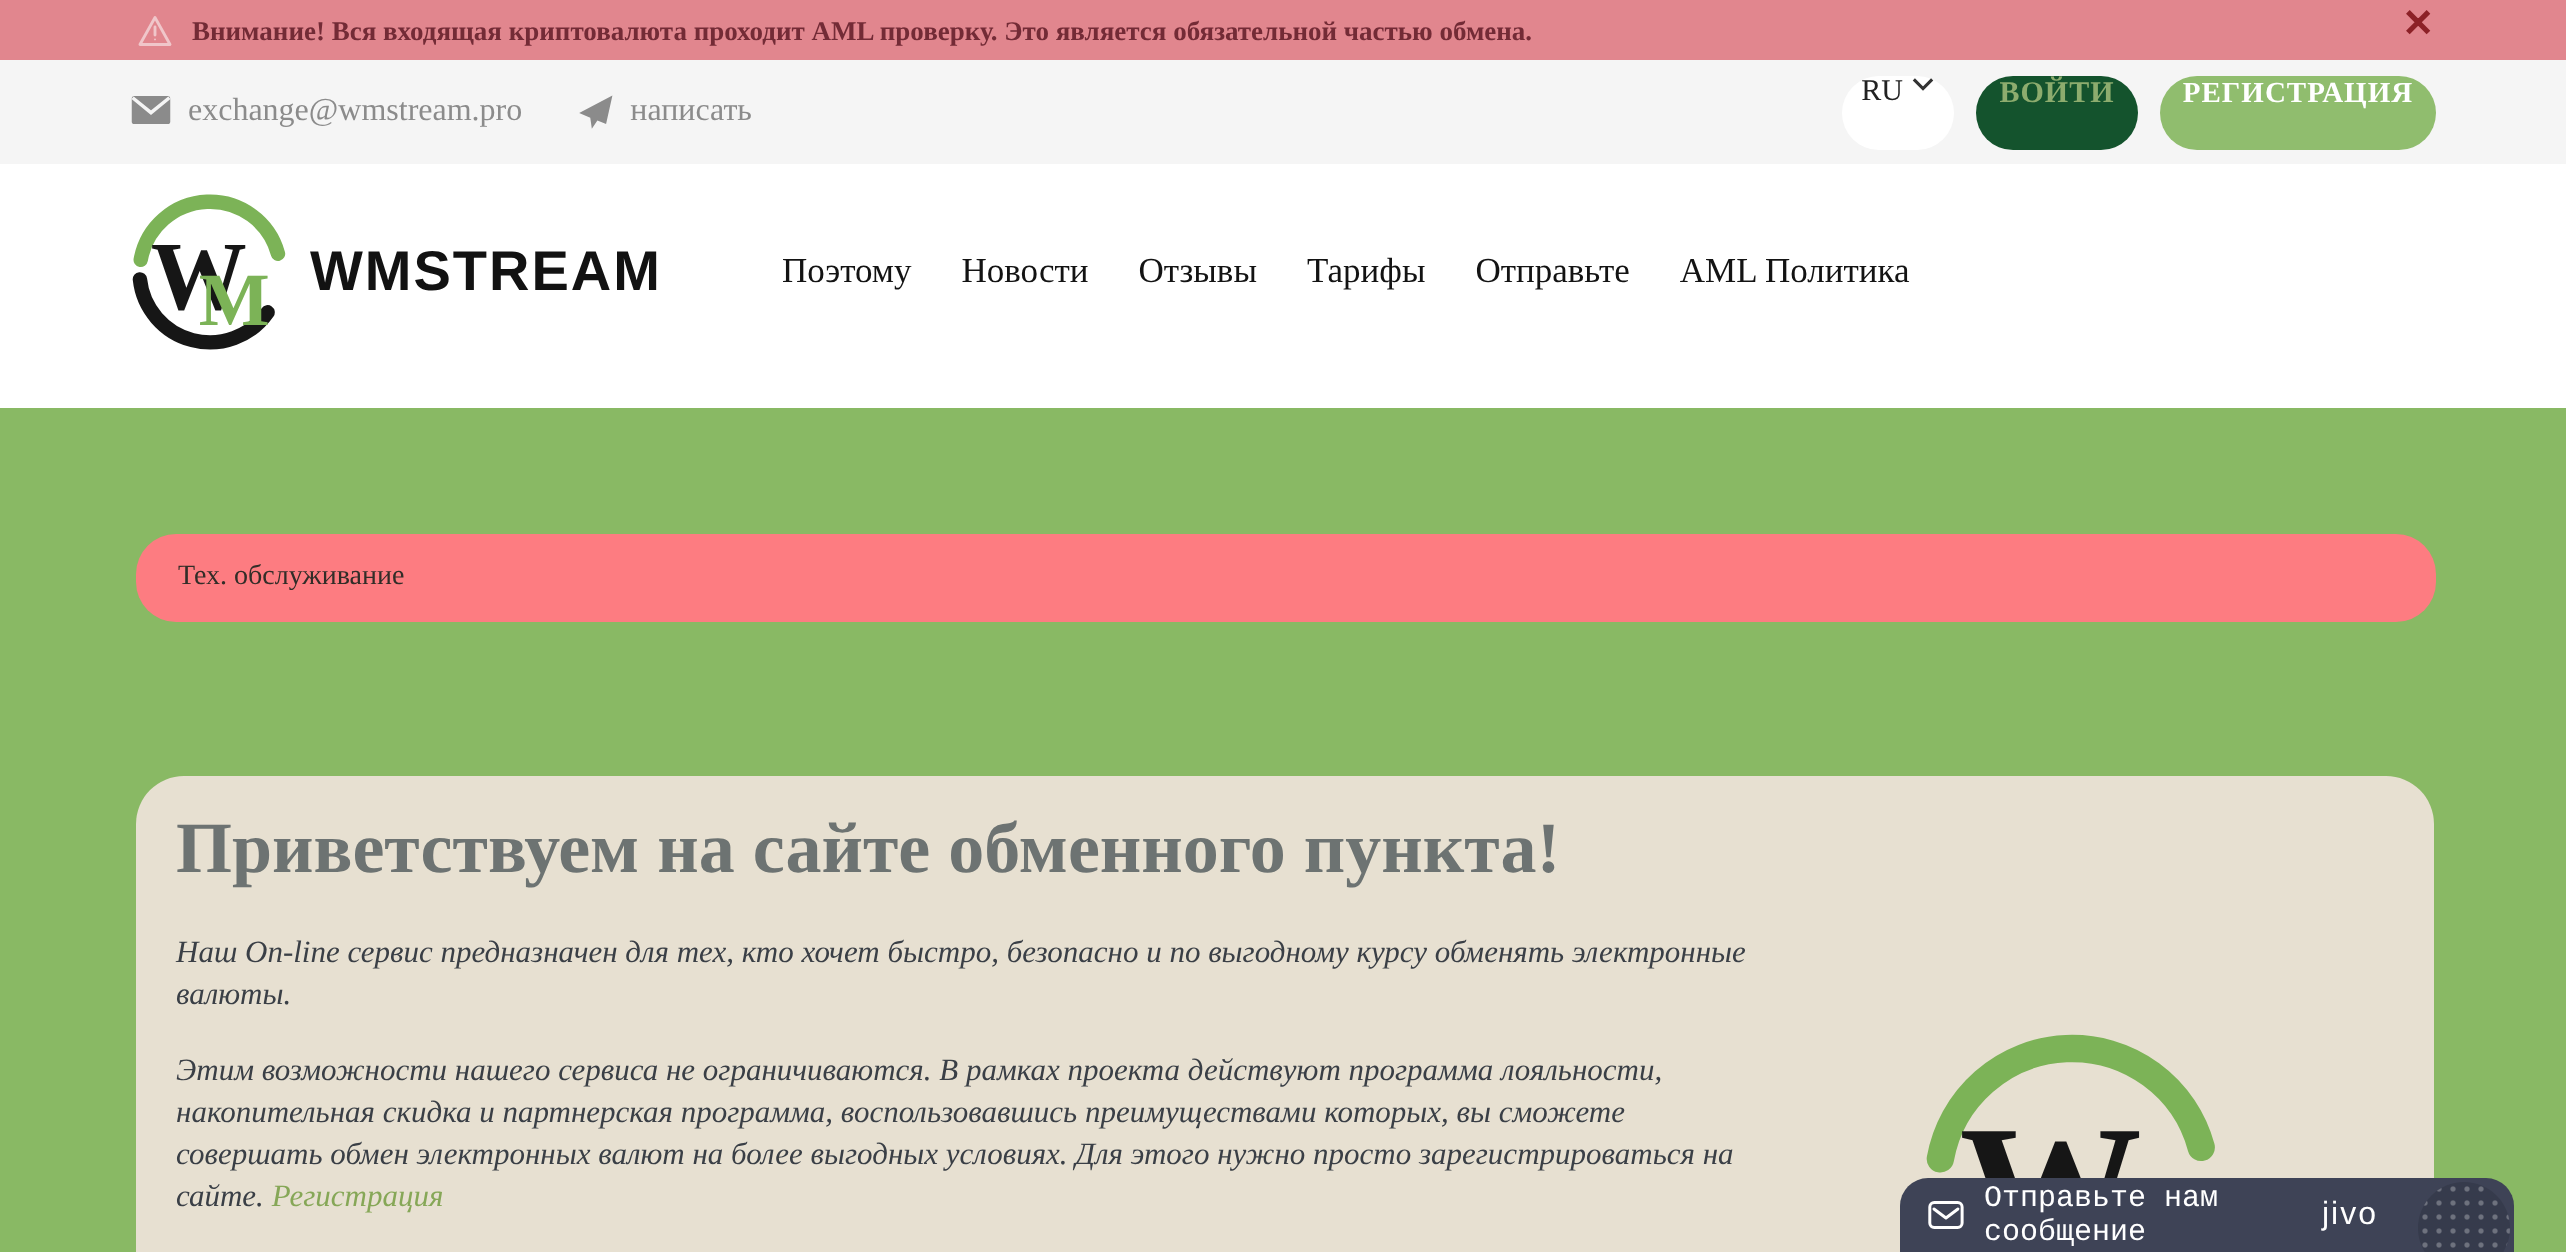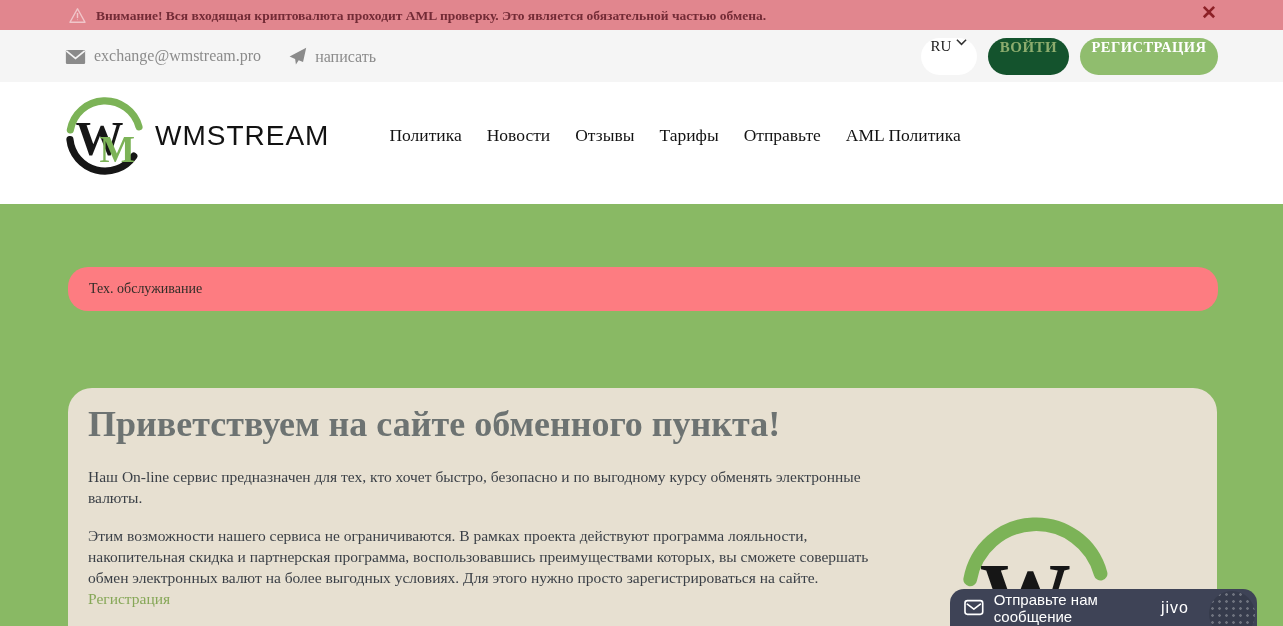--- a/index.html
+++ b/index.html
@@ -24,42 +24,42 @@
     position: absolute; right: 66px; top: 50%; transform: translateY(-62%);
     color: #8c2127; font-size: 19px; font-weight: bold; cursor: pointer;
     font-family: "Liberation Sans", sans-serif;
   }
 
   
   .topbar {
     height: 52px; background: #f5f5f5;
     display: flex; align-items: center; padding: 0 65px;
   }
-  .contact { display: flex; align-items: flex-end; color: #8b8b8b; font-size: 16px; cursor: pointer; }
+  .contact { display: flex; align-items: flex-start; color: #8b8b8b; font-size: 16px; cursor: pointer; }
   .contact svg { margin-right: 8px; }
   .contact + .contact { margin-left: 27px; }
   .topbar-right { margin-left: auto; display: flex; align-items: center; gap: 11px; }
   .pill {
     height: 37px; border-radius: 19px; border: none;
     display: flex; align-items: flex-start; justify-content: center;
     font-family: "Liberation Serif", serif; cursor: pointer;
   }
   .pill-lang { background: #fff; width: 56px; font-size: 15px; color: #222; gap: 5px; }
   .pill-login { background: #14532d; width: 81px; color: #8dac6e; font-size: 15px; font-weight: bold; letter-spacing: .5px; }
   .pill-register { background: #90bd6e; width: 138px; color: #fff; font-size: 14.5px; font-weight: bold; letter-spacing: .5px; }
 
   
   .header {
     height: 107px; background: #fff;
     display: flex; align-items: center; padding: 0 65px;
   }
   .logo { display: flex; align-items: center; cursor: pointer; }
   .brand {
     font-family: "Liberation Sans", sans-serif;
-    font-size: 28px; font-weight: normal; letter-spacing: 1px; color: #121212;
+    font-size: 28px; font-weight: bold; letter-spacing: 1px; color: #121212;
     margin-left: 10px;
   }
   .nav { margin-left: 60px; display: flex; gap: 25px; }
   .nav-item { font-size: 17.5px; color: #131313; cursor: pointer; white-space: nowrap; }
 
   
   .page { position: absolute; top: 204px; left: 0; right: 0; bottom: 0; background: #89b964; }
 
   .maint {
     position: absolute; top: 63px; left: 68px; right: 65px; height: 44px;
@@ -68,33 +68,33 @@
     font-size: 14px; color: #322d28;
   }
 
   .card {
     position: absolute; top: 184px; left: 68px; right: 66px; height: 520px;
     background: #e7e0d1; border-radius: 24px;
     padding: 15px 20px; overflow: hidden;
   }
   .card-title { margin: 0 0 21px; font-size: 36px; font-weight: bold; color: #6d7372; }
   .card p { margin: 0 0 13px; font-size: 15.5px; line-height: 21px; color: #3a3f46; max-width: 795px; }
-  .card p.pspace { margin-bottom: 17px; }
+  .card p.pspace { margin-bottom: 17px; font-style: italic; }
   .reg-link { color: #86a757; cursor: pointer; text-decoration: none; }
   .watermark { position: absolute; top: 127px; right: 105px; width: 152px; height: 152px; }
 
   
   .jivo {
     position: absolute; right: 26px; bottom: 0; width: 307px; height: 37px;
     background: #3e4356; border-radius: 14px 14px 0 0;
     display: flex; align-items: center; padding: 0 14px;
     color: #fff; font-family: "Liberation Sans", sans-serif; font-size: 15px;
     overflow: hidden; cursor: pointer;
   }
-  .jivo-msg { margin-left: 10px; }
+  .jivo-msg { margin-left: 10px; font-family: Liberation Mono, monospace; }
   .jivo-brand { margin-left: auto; margin-right: 54px; font-size: 16px; letter-spacing: 1px; }
   .jivo-dots {
     position: absolute; right: 2px; top: 2px; width: 46px; height: 46px; border-radius: 50%;
     background-color: #363b4c;
     background-image: radial-gradient(rgba(255,255,255,0.28) 1px, transparent 1.6px);
     background-size: 7px 7px;
   }
 </style>
 </head>
 <body>
@@ -143,21 +143,21 @@
   <div class="logo">
     <svg width="80" height="80" viewBox="0 0 100 100">
       <path d="M6.7,42.4 A44,44 0 0 1 92.5,38.6" fill="none" stroke="#7cb357" stroke-width="9" stroke-linecap="round"></path>
       <path d="M6.2,54.6 A44,44 0 0 0 86,75.2" fill="none" stroke="#161616" stroke-width="9" stroke-linecap="round"></path>
       <text x="13" y="72" font-family="Liberation Serif, serif" font-weight="bold" font-size="60" fill="#161616" transform="scale(1,1.02)">W</text>
       <text x="43" y="83" font-family="Liberation Serif, serif" font-weight="bold" font-size="47" fill="#7cb357">M</text>
     </svg>
     <span class="brand">WMSTREAM</span>
   </div>
   <nav class="nav">
-    <span class="nav-item">Политика</span>
+    <span class="nav-item">Поэтому</span>
     <span class="nav-item">Новости</span>
     <span class="nav-item">Отзывы</span>
     <span class="nav-item">Тарифы</span>
     <span class="nav-item">Отправьте</span>
     <span class="nav-item">AML Политика</span>
   </nav>
 </div>
 
 <div class="page">
 

